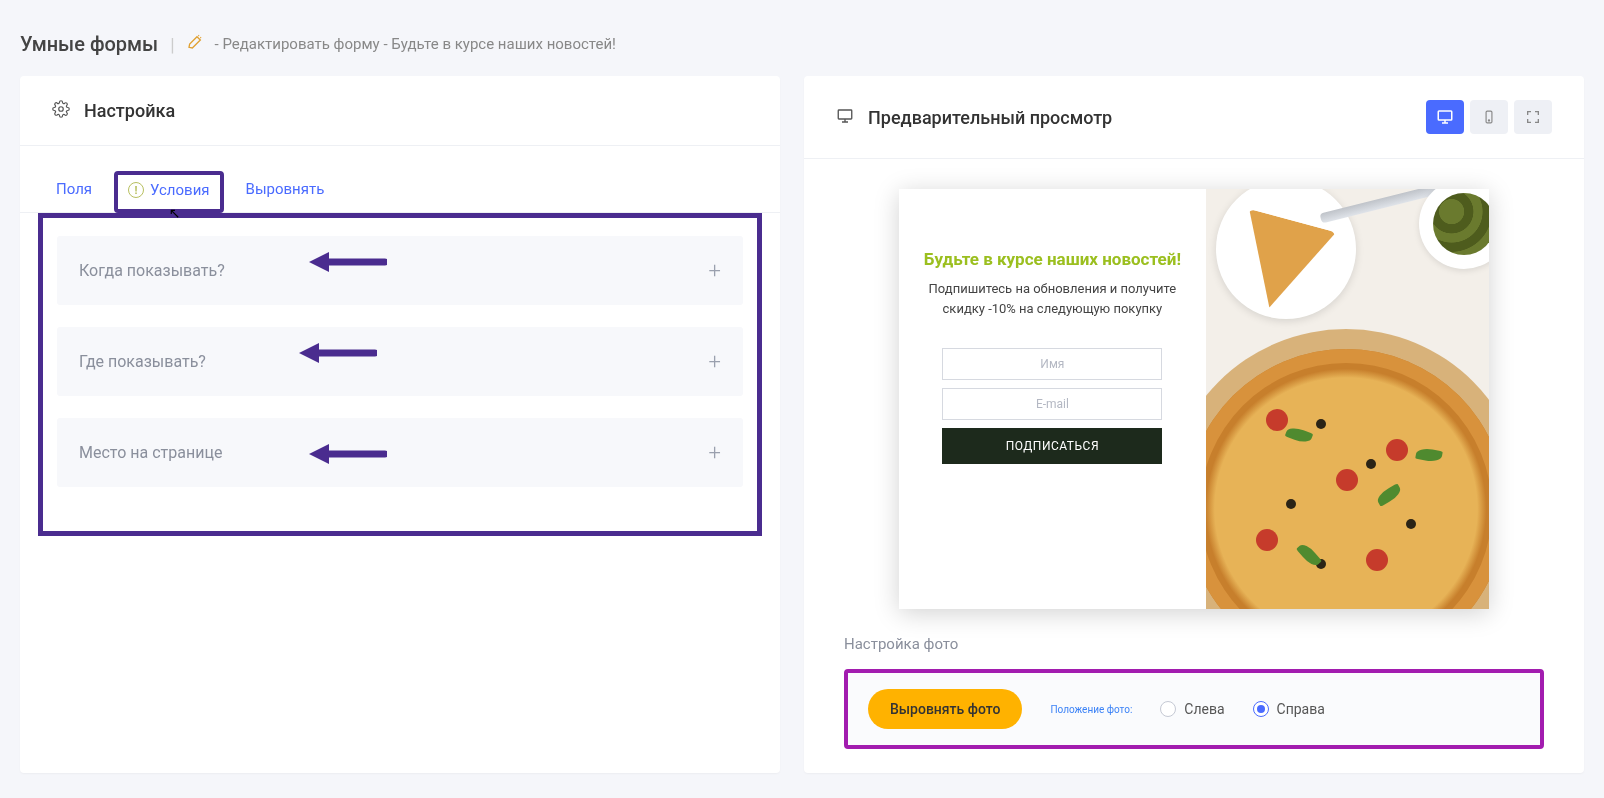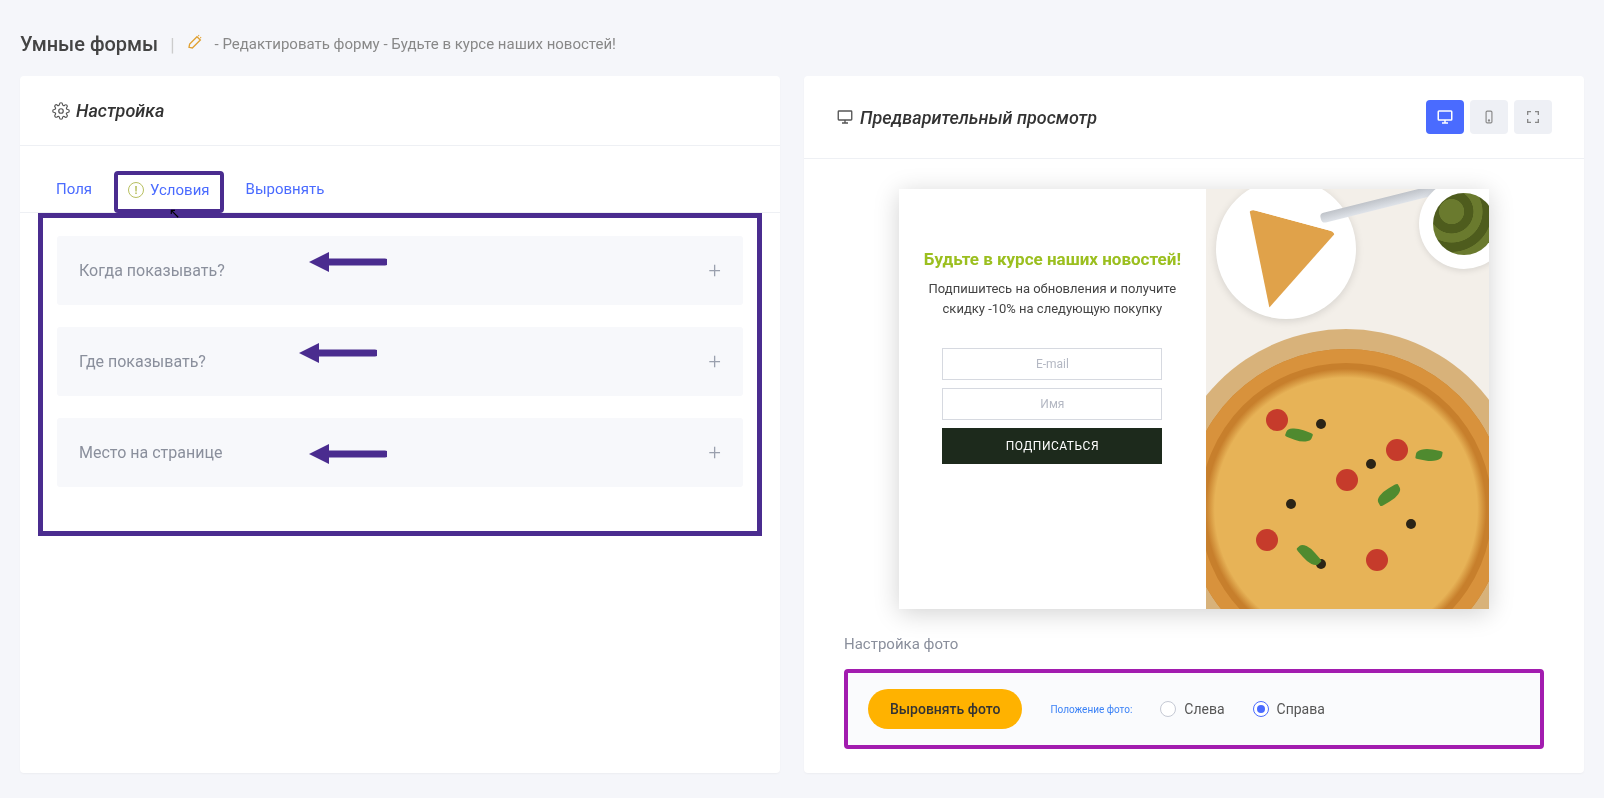--- a/index.html
+++ b/index.html
@@ -53,23 +53,22 @@
   }
   .panel-header {
     display: flex;
     align-items: center;
     justify-content: space-between;
     padding: 24px 32px;
     border-bottom: 1px solid #eef0f4;
   }
   .panel-header-left {
     display: flex;
-    align-items: center;
-    gap: 6px;
-    font-style: italic;
+    align-items: flex-start;
+    gap: 14px;
   }
   .panel-header-title {
     font-size: 18px;
     color: #333;
     font-weight: 500;
   }
   .gear-icon svg, .preview-icon svg { display:block; }
   .view-toggles {
     display: flex;
     gap: 6px;
@@ -418,24 +417,24 @@
         </div>
       </div>
     </div>
 
     <div class="preview-stage">
       <div class="popup-card">
         <div class="popup-left">
           <div class="popup-title">Будьте в курсе наших новостей!</div>
           <div class="popup-sub">Подпишитесь на обновления и получите скидку -10% на следующую покупку</div>
           <div class="popup-input">
-            <span>E-mail</span>
+            <span>Имя</span>
           </div>
           <div class="popup-input">
-            <span>Имя</span>
+            <span>E-mail</span>
           </div>
           <div class="popup-btn">
             <span>ПОДПИСАТЬСЯ</span>
           </div>
         </div>
         <div class="popup-right">
           <div class="plate small"></div>
           <div class="pizza-slice"></div>
           <div class="tongs"></div>
           <div class="olives-bowl"></div>

